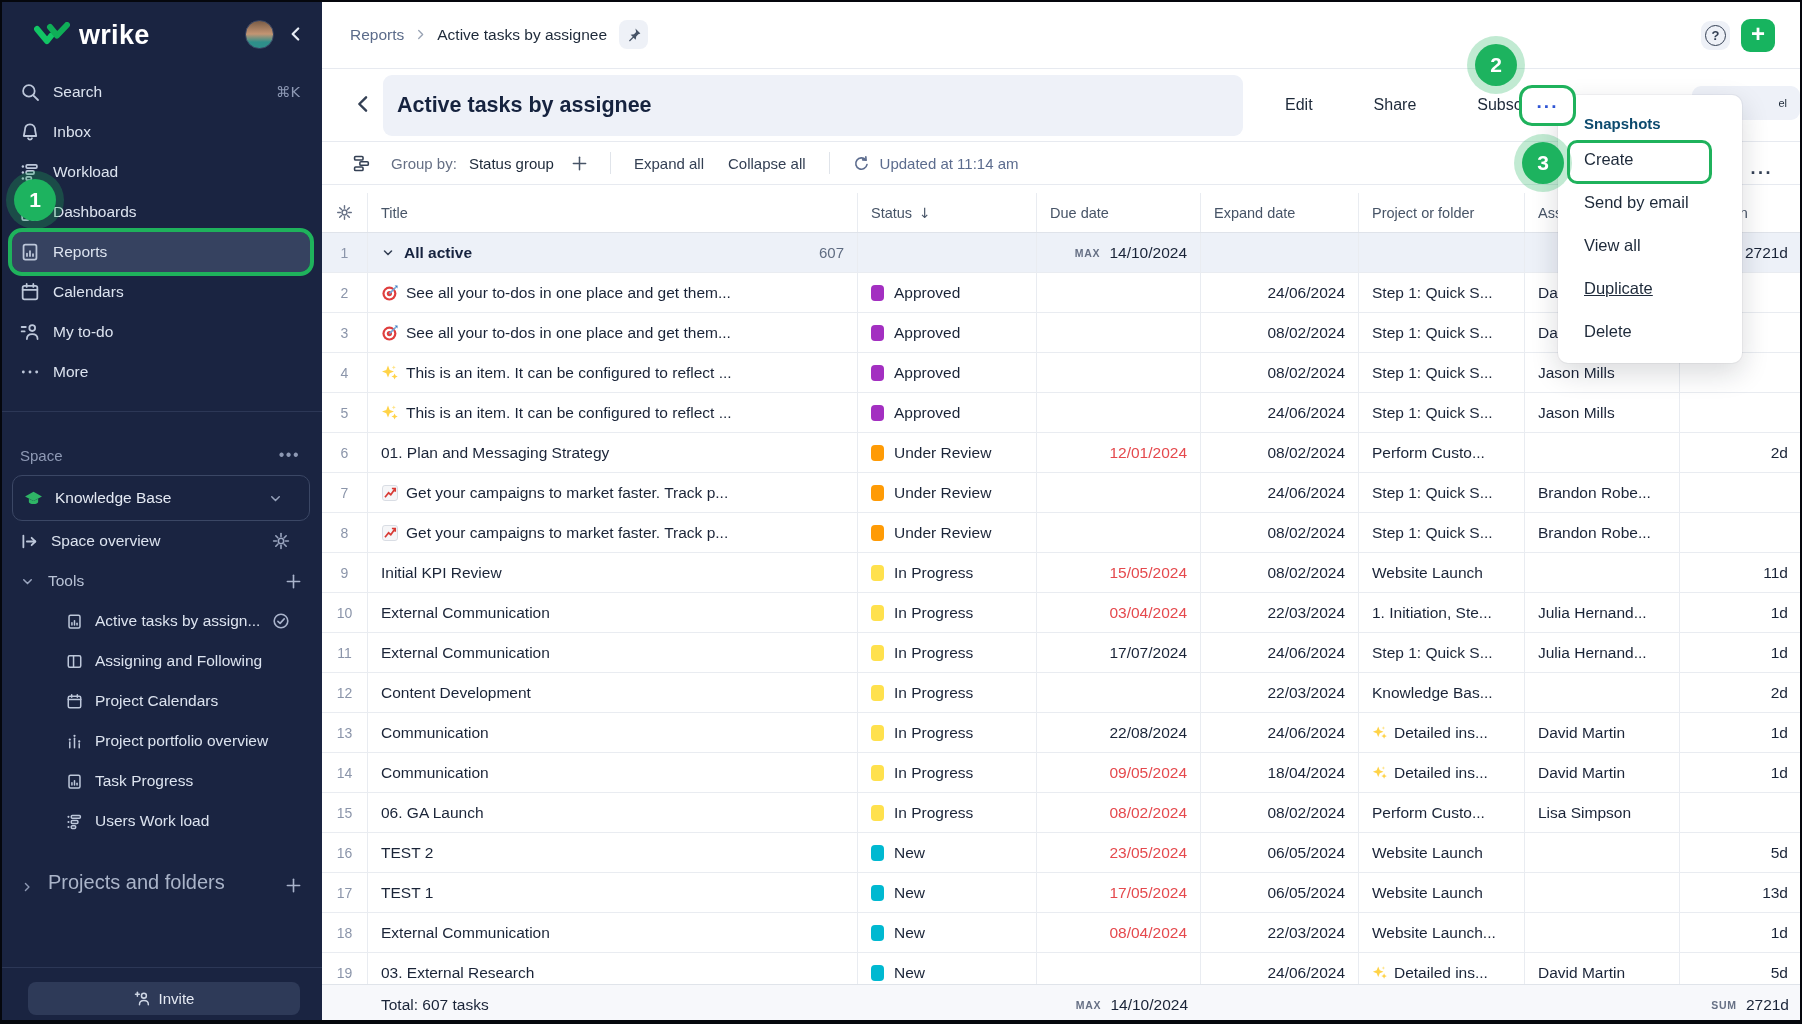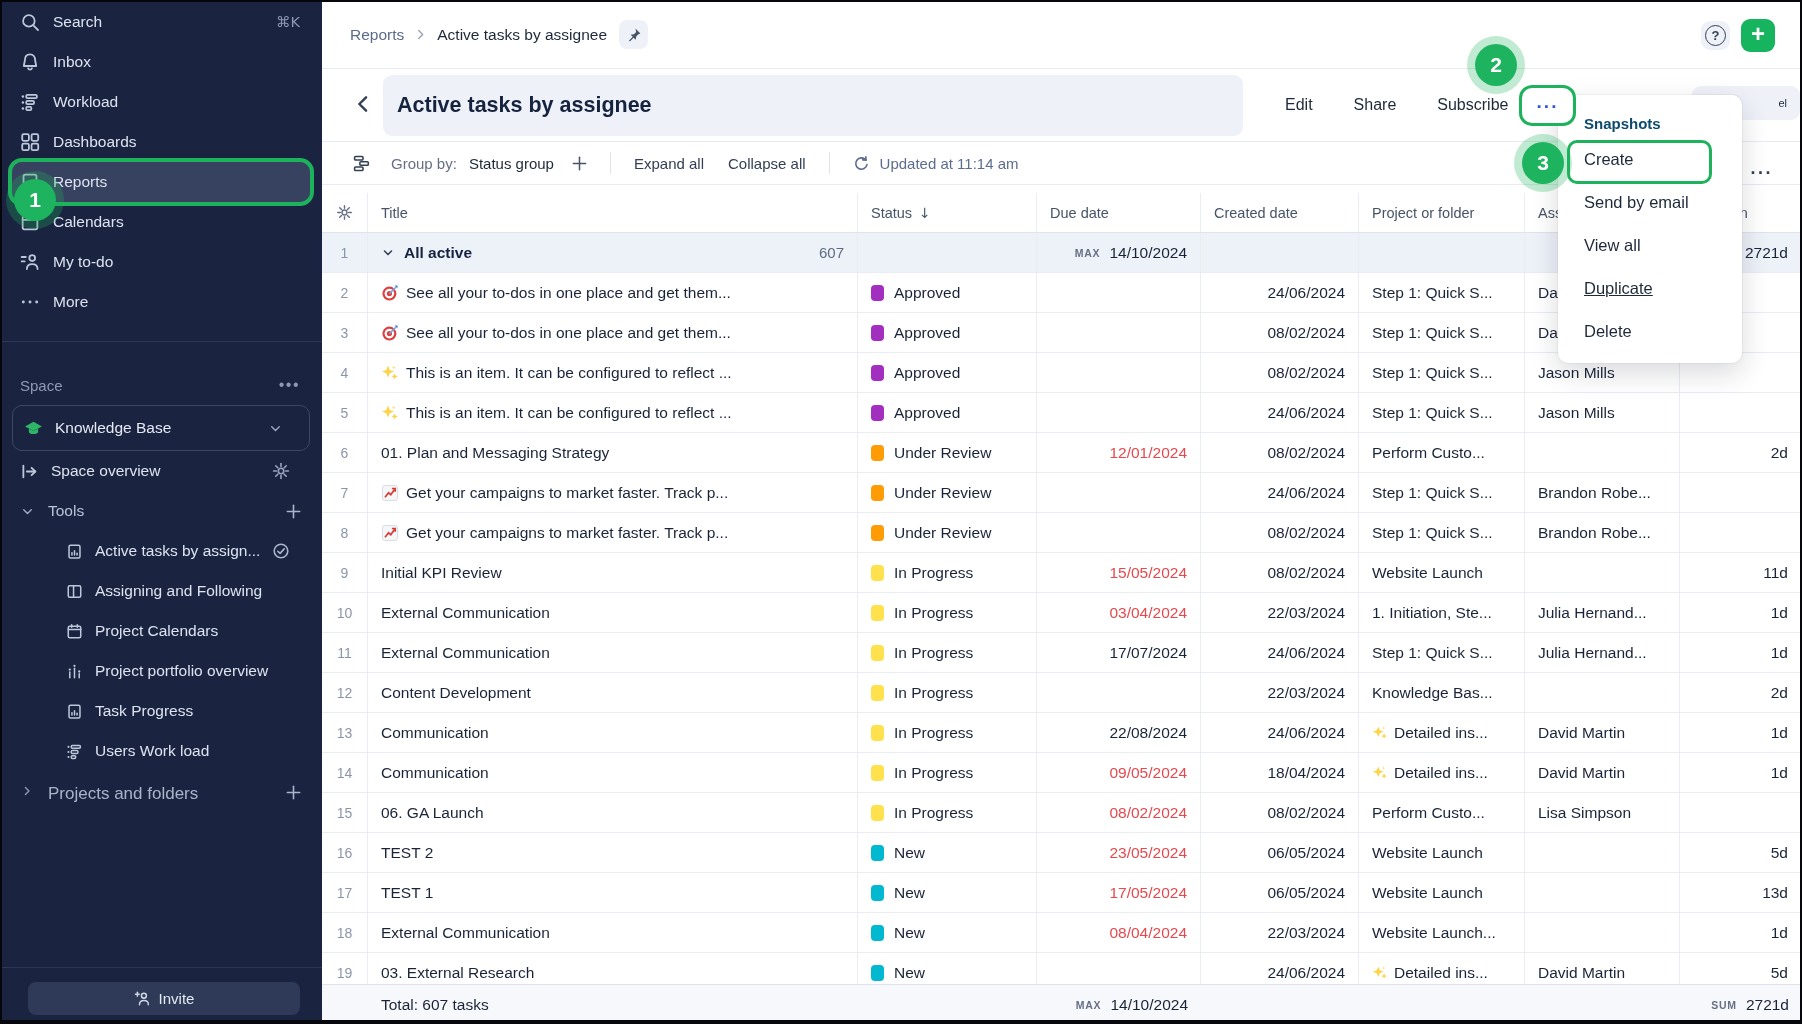--- a/index.html
+++ b/index.html
@@ -35,21 +35,21 @@
   .kb-box .chev { margin-left:auto; width:15px; height:15px; color:#97a2bb; }
   .side-item { display:flex; align-items:center; height:40px; padding:0 20px; color:#dce3ef; font-size:15.5px; cursor:pointer; }
   .side-item .ico { width:19px; height:19px; margin-right:12px; color:#bdc7da; }
   .side-item .right-ico { margin-left:auto; width:18px; height:18px; color:#9aa5bf; }
   .tools-row { display:flex; align-items:center; height:40px; padding:0 20px; color:#b9c3d6; font-size:15.5px; }
   .tools-row .chev { width:15px; height:15px; margin-right:13px; color:#9aa5bf; }
   .tools-row .plus { margin-left:auto; width:17px; height:17px; color:#aab4cc; }
   .tool-item { display:flex; align-items:center; height:40px; padding:0 20px 0 50px; color:#dce3ef; font-size:15.5px; cursor:pointer;margin-left:16px; }
   .tool-item .ico { width:17px; height:17px; margin-right:12px; color:#bdc7da; }
   .tool-item .right-ico { margin-left:auto; width:18px; height:18px; color:#aab4cc; }
-  .proj-row { display:flex; align-items:flex-start; height:40px; margin-top:13px; padding:0 20px; color:#aab4c9; font-size:17px; }
+  .proj-row { display:flex; align-items:flex-end; height:40px; margin-top:13px; padding:0 20px; color:#aab4c9; font-size:20px; }
   .proj-row .chev { width:14px; height:14px; margin-right:14px; color:#8e99b4; }
   .proj-row .plus { margin-left:auto; width:17px; height:17px; color:#aab4cc; }
   .invite-div { position:absolute; left:0; right:0; bottom:56px; height:1px; background:#2c3756; }
   .invite-btn { position:absolute; left:28px; right:22px; bottom:9px; height:33px; background:#2e3a58;
                 border-radius:8px; display:flex; align-items:center; justify-content:center; gap:8px;
                 color:#e4e9f3; font-size:15px; cursor:pointer; }
   .invite-btn .ico { width:17px; height:17px; color:#cdd5e4; }
 
   
   .main { position:absolute; left:322px; top:0; right:0; bottom:0; }
@@ -67,21 +67,21 @@
             font-size:13px; font-weight:bold; display:flex; align-items:center; justify-content:center; }
   .add-btn { position:absolute; right:27px; top:19px; width:34px; height:33px; border-radius:9px; background:#17b45f;
              color:#fff; font-size:24px; font-weight:bold; display:flex; align-items:center; justify-content:center;
              cursor:pointer; line-height:0; padding-bottom:3px; }
 
   .titlebar { position:absolute; left:0; top:69px; right:0; height:72px; }
   .back-chev { position:absolute; left:30px; top:24px; width:22px; height:22px; color:#344054; cursor:pointer; }
   .title-pill { position:absolute; left:61px; top:6px; width:860px; height:61px; background:#eef1f8; border-radius:9px;
                 display:flex; align-items:center; padding-left:14px; font-size:21.5px; font-weight:bold; color:#16233f; }
   .tb-actions { position:absolute; left:950px; right:240px; top:0; height:72px; display:flex; align-items:center;
-                gap:41px; font-size:16px; color:#1d2939; justify-content:flex-start; padding-left:13px; }
+                gap:61px; font-size:16px; color:#1d2939; justify-content:flex-start; padding-left:13px; }
   .tb-actions span { cursor:pointer; }
   .more-btn { position:absolute; left:1200px; top:19px; width:51px; height:35px; background:#fff; border-radius:10px;
               outline:3.5px solid #1fb25c; display:flex; align-items:center; justify-content:center; z-index:15; cursor:pointer; }
   .more-btn .dots3 { color:#2f55d4; font-size:19px; letter-spacing:2px; font-weight:bold; line-height:0; margin-top:-7px; }
   .excel-pill { position:absolute; left:1370px; top:17px; width:108px; height:34px; background:#eef1f8; border-radius:9px;
                 z-index:5; display:flex; align-items:center; justify-content:flex-end; padding-right:13px;
                 font-size:11px; color:#1d2939; }
 
   .toolbar { position:absolute; left:0; top:141px; right:0; height:44px; border-top:1px solid #e7eaf0;
              border-bottom:1px solid #e7eaf0; display:flex; align-items:center; padding-left:31px; font-size:15px; }
@@ -139,20 +139,35 @@
   
   .edge-b { position:absolute; left:0; right:0; bottom:0; height:4px; background:#05070d; z-index:50; }
   .edge-l { position:absolute; left:0; top:0; bottom:0; width:2px; background:#05070d; z-index:50; }
   .edge-t { position:absolute; left:0; right:0; top:0; height:2px; background:#05070d; z-index:50; }
   .edge-r { position:absolute; right:0; top:0; bottom:0; width:2px; background:#05070d; z-index:50; }
 </style>
 </head>
 <body>
 
 <aside class="sidebar">
+  <div class="logo-row">
+    <span class="ico logo-mark">
+      <svg viewBox="0 0 36 26">
+          <path d="M3 7 L13 19 L17 14" stroke="#12c565" stroke-width="6" fill="none" stroke-linecap="round" stroke-linejoin="round"></path>
+          <path d="M16 5 L23 13.5 L33 3" stroke="#0fae57" stroke-width="6" fill="none" stroke-linecap="round" stroke-linejoin="round"></path>
+        </svg>
+    </span>
+    <span class="logo-text">wrike</span>
+    <span class="avatar"></span>
+    <span class="ico collapse">
+      <svg viewBox="0 0 18 18">
+          <polyline points="11,4 6,9 11,14" fill="none" stroke="currentColor" stroke-width="2" stroke-linecap="round" stroke-linejoin="round"></polyline>
+        </svg>
+    </span>
+  </div>
   <nav class="nav">
       <div class="nav-item">
         <span class="ico ">
           <svg viewBox="0 0 18 18" fill="none" stroke="currentColor" stroke-width="1.6" stroke-linecap="round" stroke-linejoin="round">
             <circle cx="8" cy="8" r="5.2"></circle>
             <line x1="12.2" y1="12.2" x2="16.2" y2="16.2"></line>
           </svg>
         </span>
         <span>Search</span>
         <span class="nav-right dj">⌘K</span>
@@ -491,21 +506,21 @@
           <span>Title</span>
         </div>
       <div class="c">
           <span>Status</span>
           <span class="sort-arr dj">↓</span>
         </div>
       <div class="c">
           <span>Due date</span>
         </div>
       <div class="c">
-          <span>Created date</span>
+          <span>Expand date</span>
         </div>
       <div class="c">
           <span>Project or folder</span>
         </div>
       <div class="c">
           <span>Assignee</span>
         </div>
       <div class="c">
           <span>Duration</span>
         </div>

